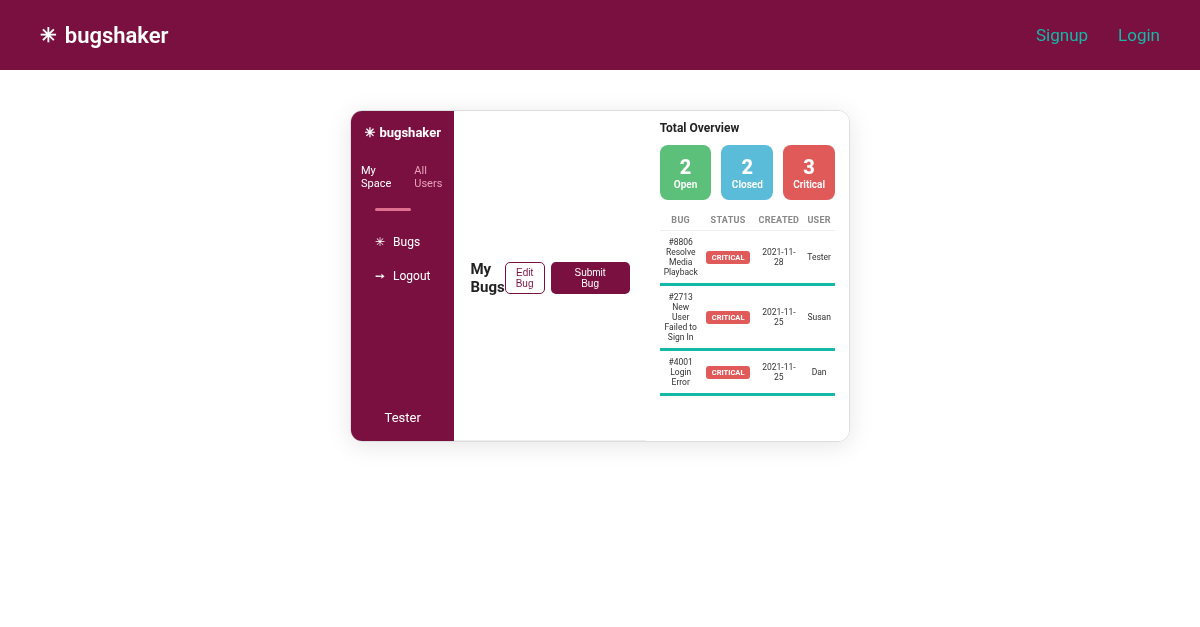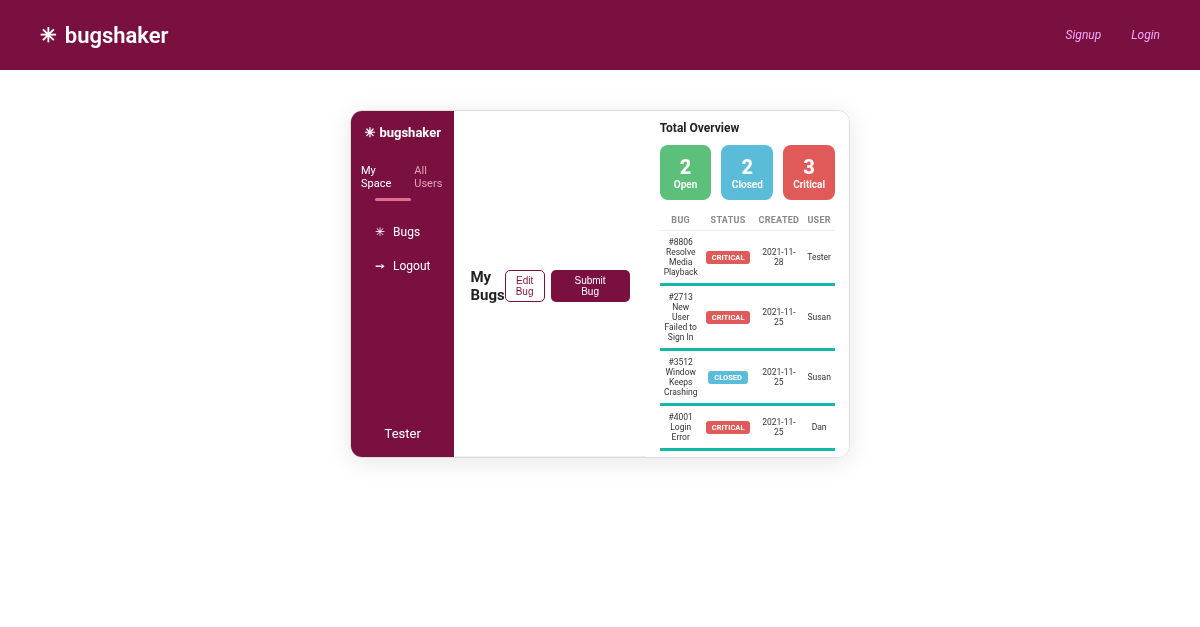--- a/index.html
+++ b/index.html
@@ -23,25 +23,24 @@
       font-weight: 600;
     }
     .header-logo .bug-icon {
       font-size: 20px;
     }
     .header-nav {
       display: flex;
       gap: 30px;
     }
     .header-nav a {
-      color: #f0abfc;
+      color: #14b8a6;
       text-decoration: none;
-      font-size: 12px;
-      cursor: pointer;
-      font-style: italic;
+      font-size: 17px;
+      cursor: pointer;
     }
 
     
     .hero {
       display: flex;
       flex-direction: column;
       align-items: center;
       padding: 40px 20px 30px;
     }
 
@@ -72,21 +71,21 @@
       display: flex;
       align-items: center;
       gap: 4px;
       margin-bottom: 18px;
     }
     .sidebar-nav-row {
       display: flex;
       gap: 0;
       width: 100%;
       justify-content: center;
-      margin-bottom: 2px;
+      margin-bottom: 12px;
     }
     .sidebar-nav-item {
       color: #e8a0b8;
       font-size: 11px;
       padding: 6px 10px;
       cursor: pointer;
     }
     .sidebar-nav-item.active {
       color: #fff;
     }
@@ -327,26 +326,20 @@
       <td>2021-11-28</td>
       <td>Tester</td>
     </tr>
               <tr>
       <td>#2713 New User Failed to Sign In</td>
       <td><span class="status-badge badge-critical">CRITICAL</span></td>
       <td>2021-11-25</td>
       <td>Susan</td>
     </tr>
               <tr>
-      <td>#3512 Window Keeps Crashing</td>
-      <td><span class="status-badge badge-closed">CLOSED</span></td>
-      <td>2021-11-25</td>
-      <td>Susan</td>
-    </tr>
-              <tr>
       <td>#4001 Login Error</td>
       <td><span class="status-badge badge-critical">CRITICAL</span></td>
       <td>2021-11-25</td>
       <td>Dan</td>
     </tr>
             </tbody>
         </table>
       </div>
     </div>
   </div>

